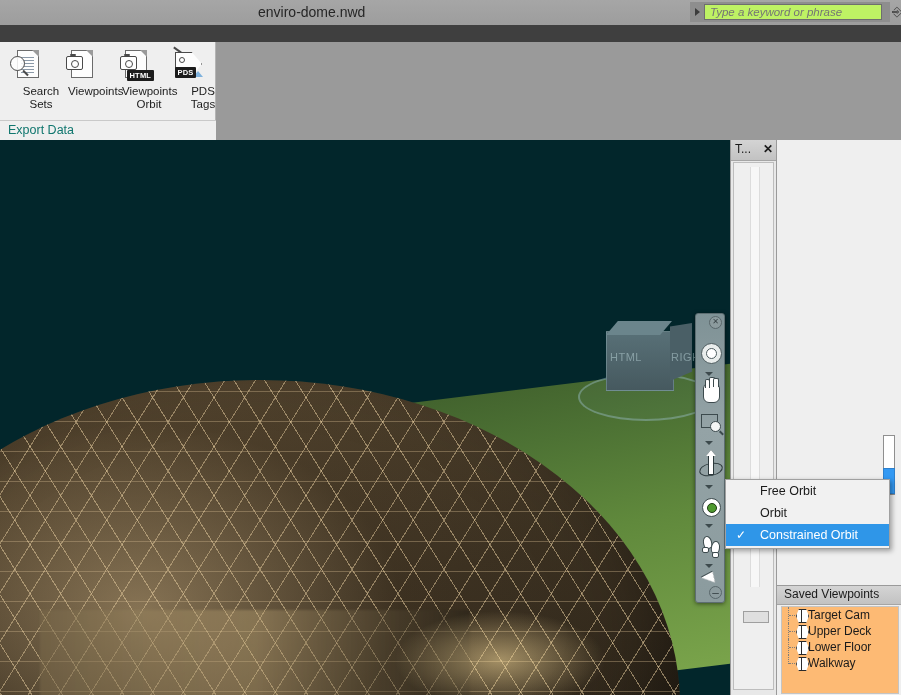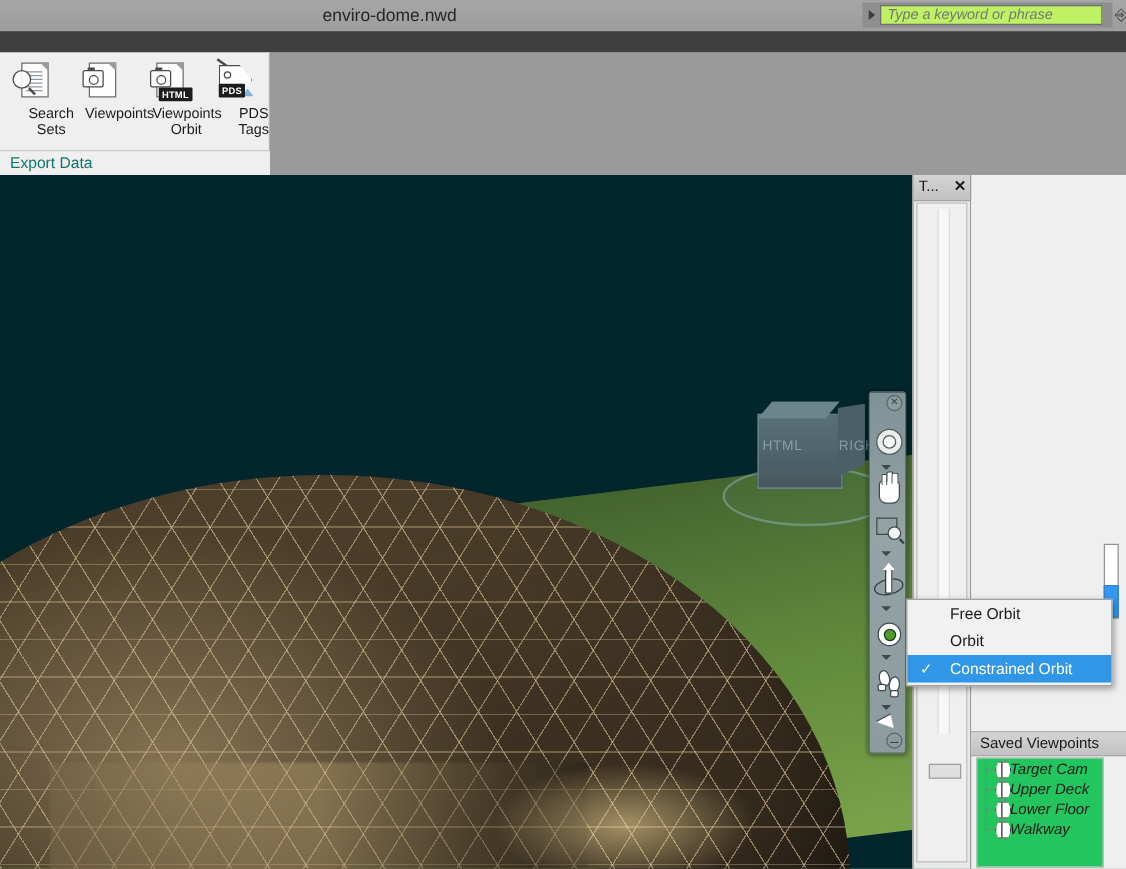--- a/index.html
+++ b/index.html
@@ -400,22 +400,22 @@
   }
   .saved-head{
     position:absolute;left:0;top:0;width:125px;height:18px;
     background:linear-gradient(#d4d4d4,#c2c2c2);
     border-bottom:1px solid #a5a5a5;
   }
   .saved-title{
     position:absolute;left:7px;top:1px;font-size:12px;color:#1a1a1a;
   }
   .saved-body{
-    position:absolute;left:4px;top:20px;width:102px;height:88px;
-    background:#22c55e;border:1px solid #c4c4c4;box-sizing:border-box;font-style:italic;
+    position:absolute;left:4px;top:20px;width:118px;height:88px;
+    background:#fdba74;border:1px solid #c4c4c4;box-sizing:border-box;
   }
   .tree-row{
     position:relative;height:16px;line-height:16px;padding-left:26px;
     font-size:12px;color:#1a1a1a;white-space:nowrap;cursor:default;
   }
   .tree-dots{
     position:absolute;left:6px;top:0;width:10px;height:16px;
     border-left:1px dotted #7d7d7d;
   }
   .tree-dots::after{

